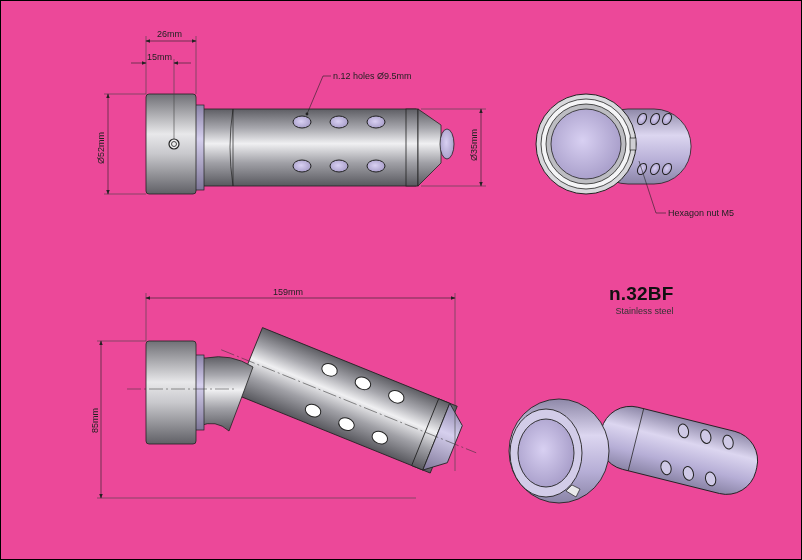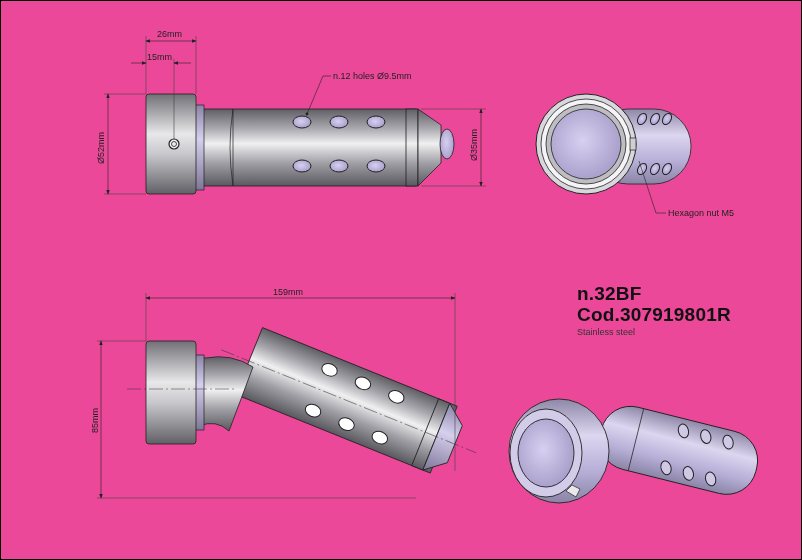--- a/index.html
+++ b/index.html
@@ -3,21 +3,21 @@
 <meta charset="utf-8">
 <style>
   html, body { margin: 0; padding: 0; background: #ffffff; }
   body { width: 802px; height: 560px; overflow: hidden; font-family: "Liberation Sans", sans-serif; }
   .sheet {
     position: relative; width: 800px; height: 558px;
     border: 1px solid #000; background: #ec4899; box-sizing: content-box;
   }
   svg { position: absolute; left: 0; top: 0; }
   .dimtext { font-family: "Liberation Sans", sans-serif; font-size: 9px; fill: #222; }
-  .title-block { position: absolute; left: 576px; top: 282px; color: #111; }
+  .title-block { position: absolute; left: 608px; top: 282px; color: #111; text-align: right; }
   .title-line { font-family: "Liberation Sans", sans-serif; font-weight: bold; font-size: 19px; line-height: 21px; letter-spacing: 0.2px; }
   .material { font-family: "Liberation Sans", sans-serif; font-size: 9px; color: #333; margin-top: 2px; }
 </style>
 </head>
 <body>
 
 <div class="sheet">
 <svg width="802" height="560" viewBox="0 0 802 560">
   <defs>
     <linearGradient id="cylV" x1="0" y1="0" x2="0" y2="1">
@@ -172,16 +172,15 @@
     </g>
     <ellipse cx="558" cy="450" rx="50" ry="52" fill="url(#iso)" stroke="#222" stroke-width="0.9"></ellipse>
     <ellipse cx="545" cy="452" rx="36" ry="44" fill="#d2cce8" stroke="#222" stroke-width="0.9"></ellipse>
     <ellipse cx="545" cy="452" rx="28" ry="34" fill="url(#lavR)" stroke="#222" stroke-width="0.9"></ellipse>
     <path d="M565,490 l6,-6 l8,4 l-4,8 z" fill="#e8e8ea" stroke="#222" stroke-width="0.7"></path>
   </g>
 </svg>
 
 <div class="title-block">
   <div class="title-line">n.32BF</div>
-  <div class="title-line">Cod.307919801R</div>
   <div class="material">Stainless steel</div>
 </div>
 </div>
 
 </body></html>

